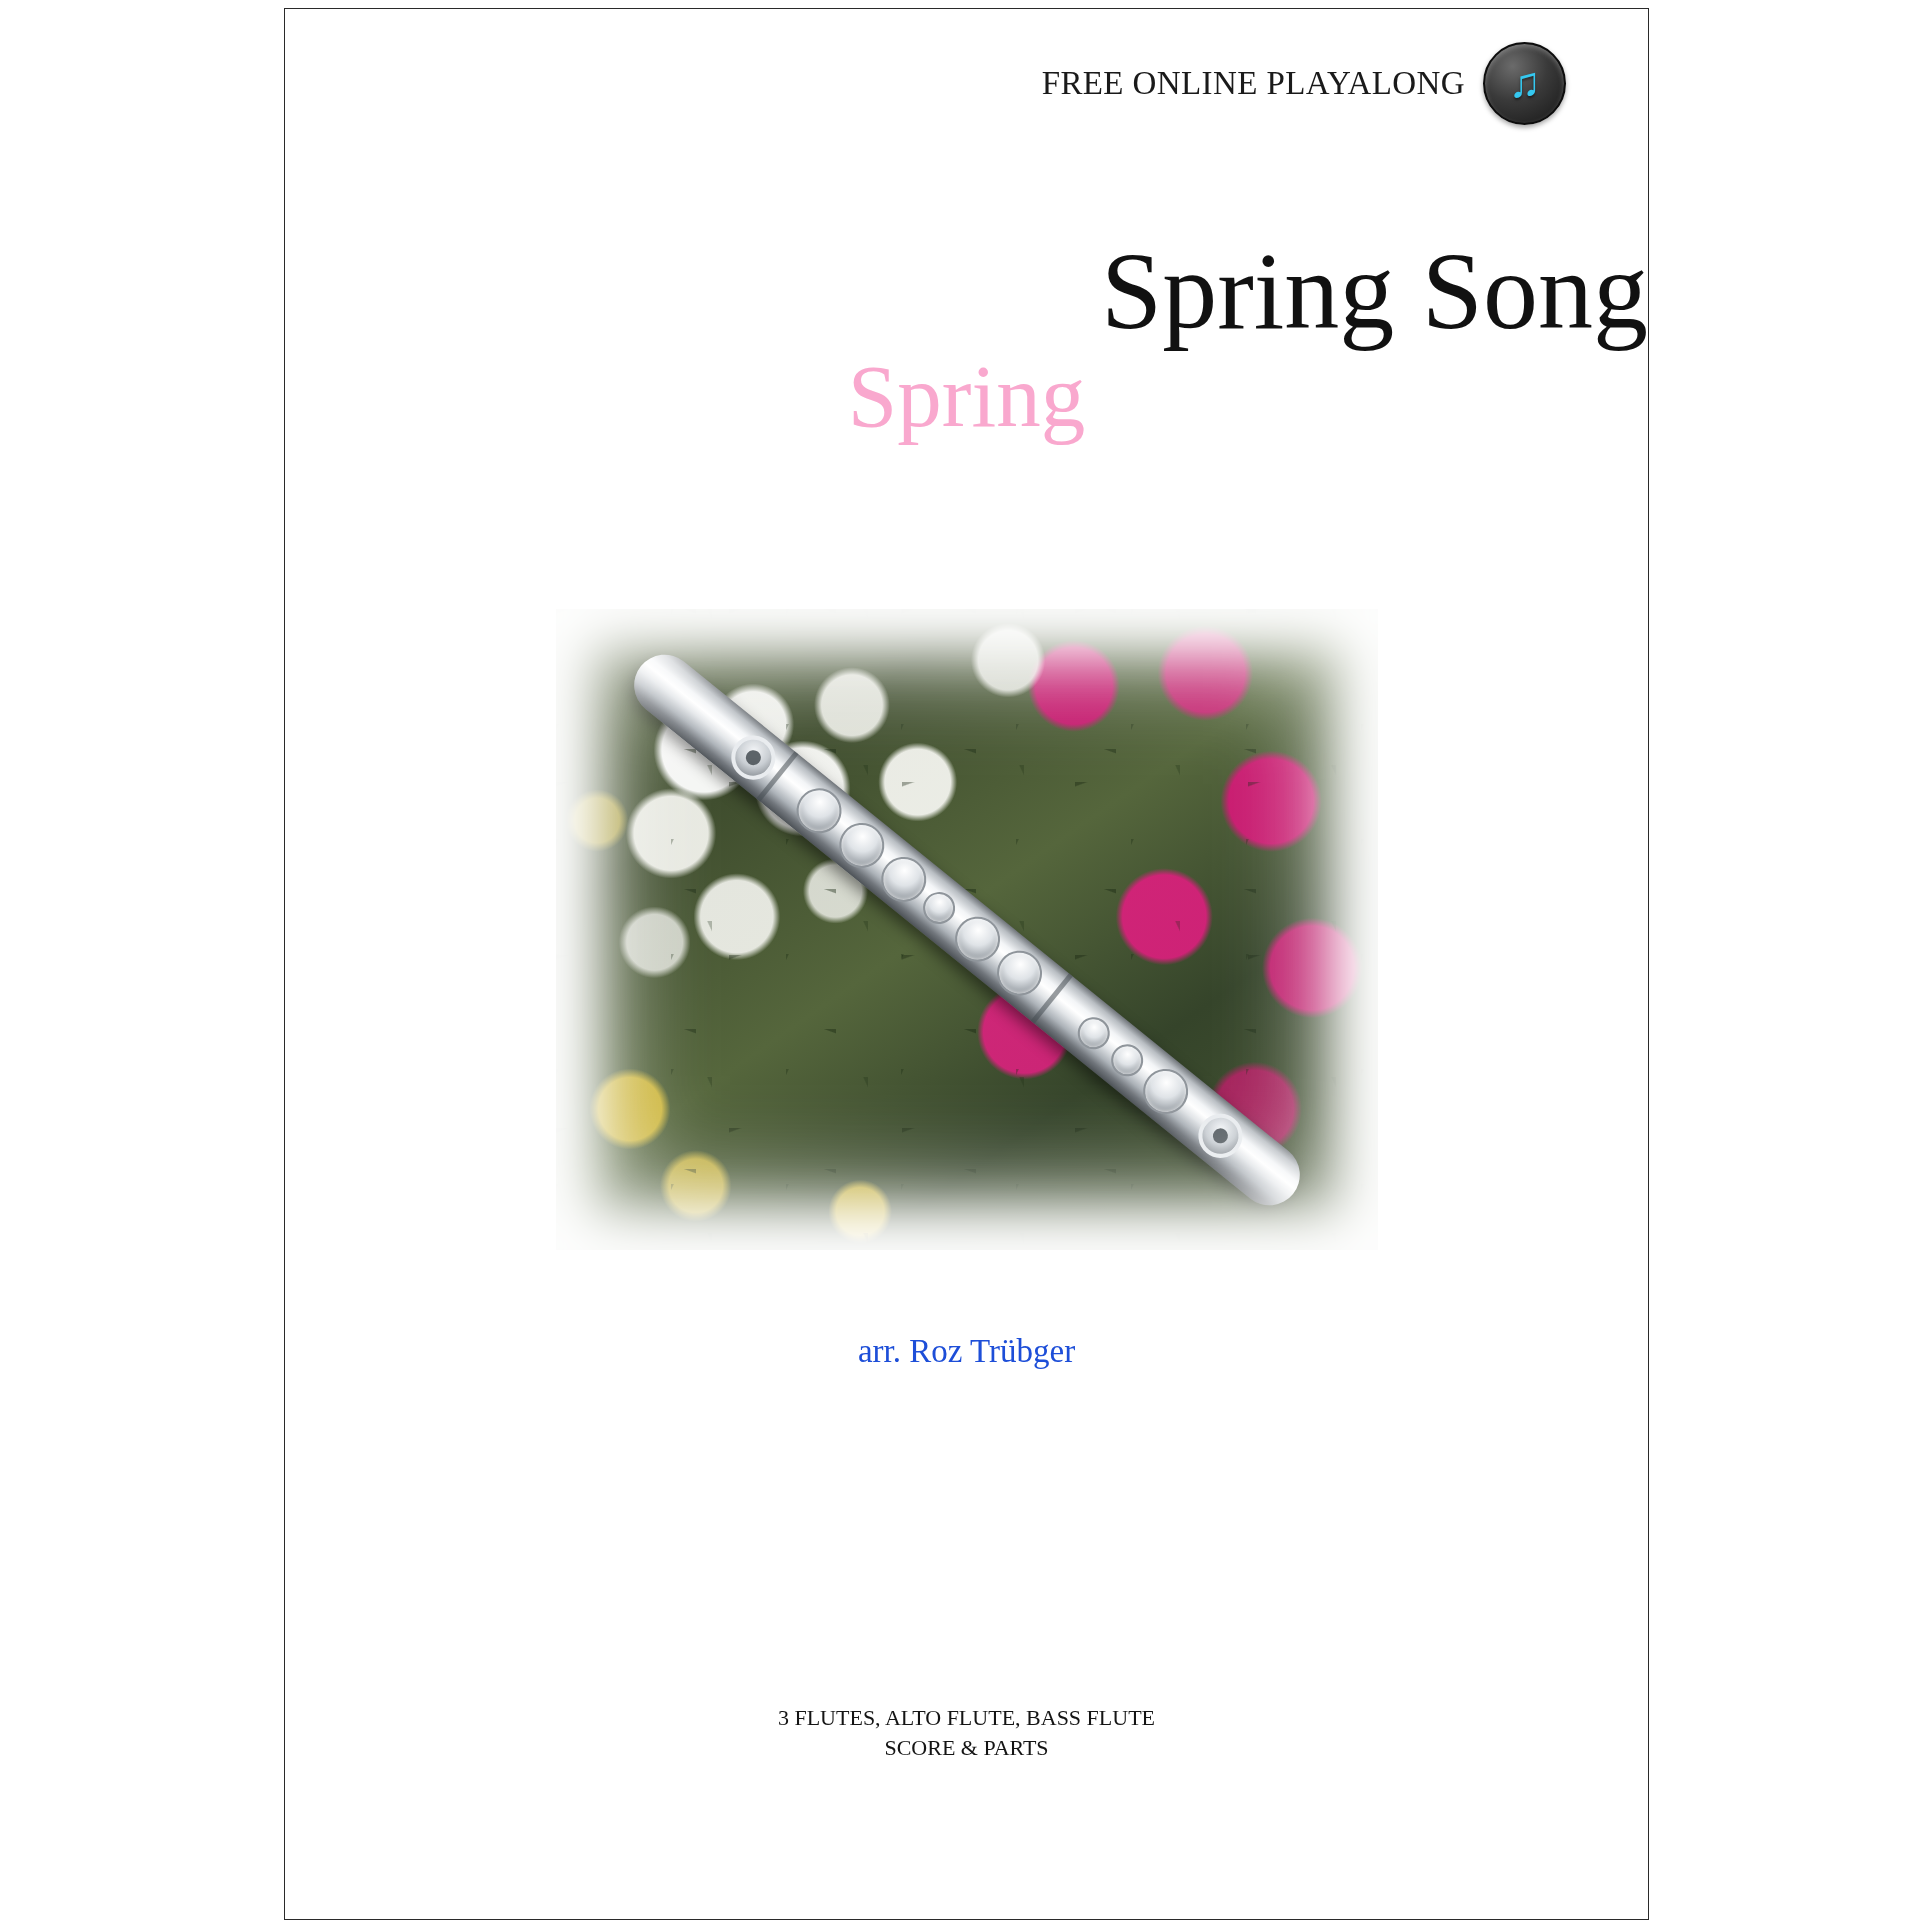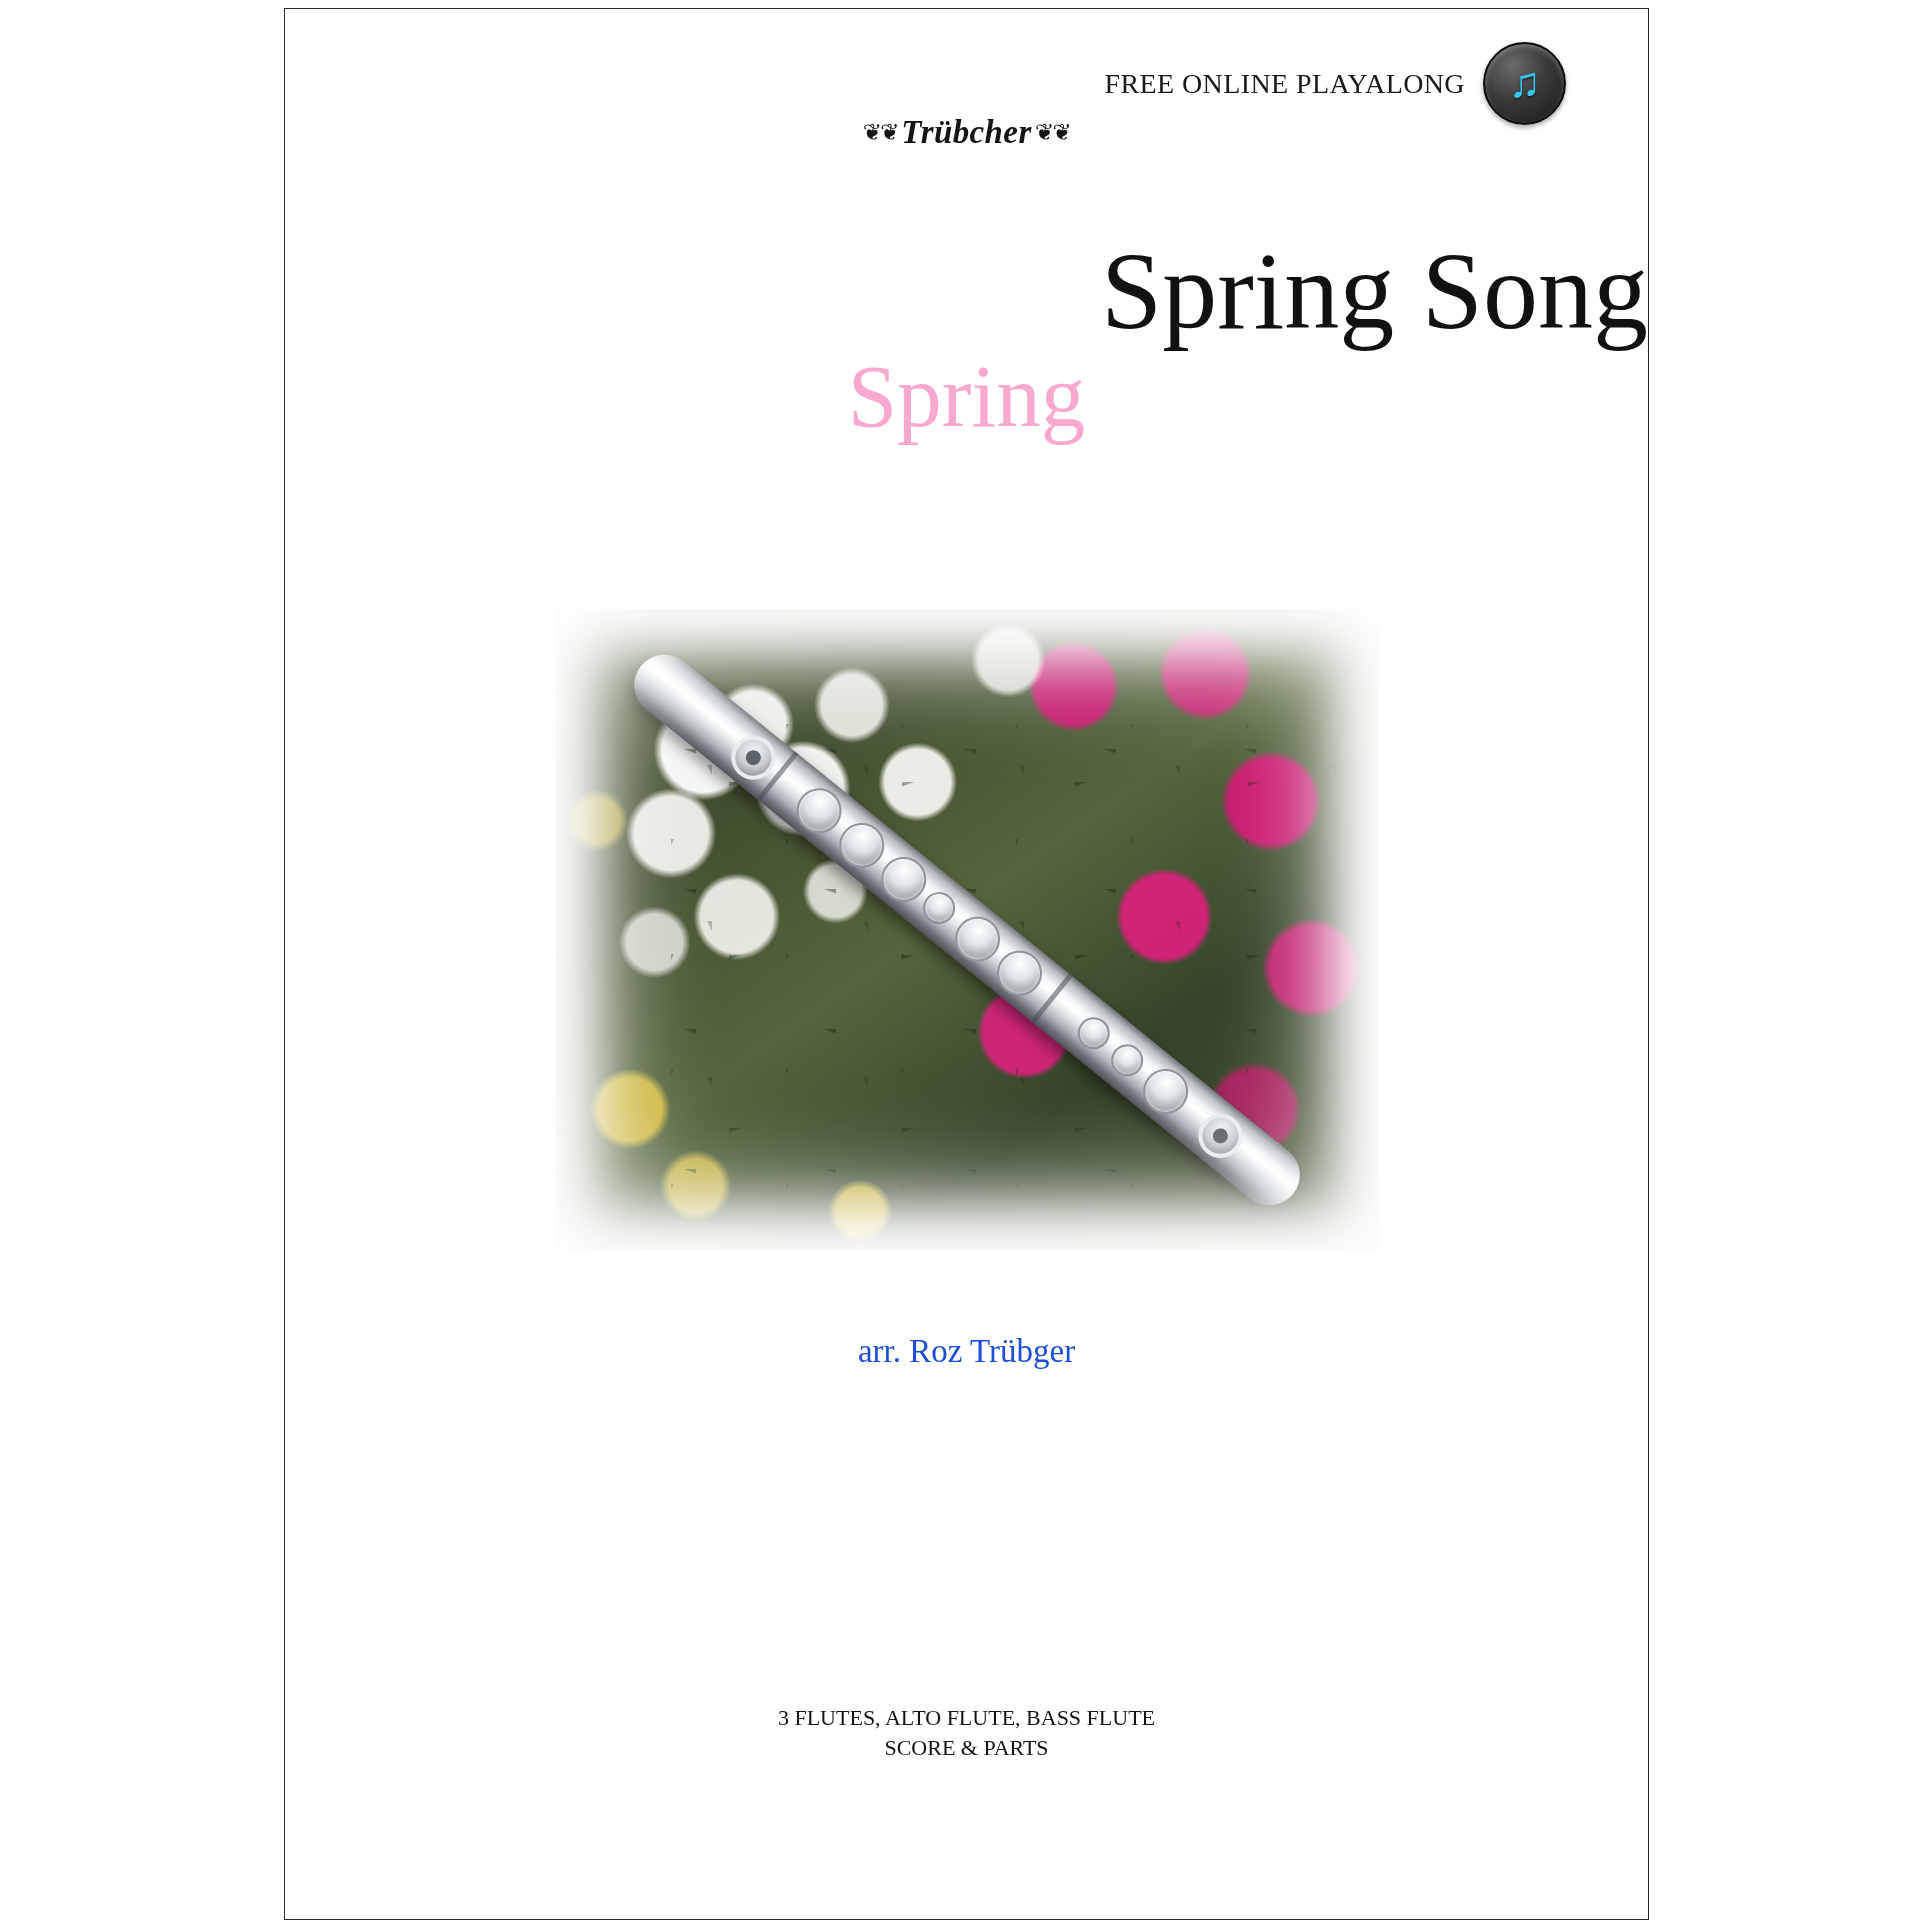--- a/index.html
+++ b/index.html
@@ -38,21 +38,21 @@
   .playalong-row {
     position: absolute;
     right: 82px;
     top: 33px;
     display: flex;
     align-items: center;
     gap: 18px;
   }
   .playalong-text {
     font-family: "Liberation Serif", serif;
-    font-size: 28px;
+    font-size: 33px;
     letter-spacing: 0.4px;
     color: #1a1a1a;
     white-space: nowrap;
   }
   .playalong-badge {
     width: 79px;
     height: 79px;
     border-radius: 50%;
     background: radial-gradient(circle at 35% 28%, #6b6b6b 0%, #3a3a3a 45%, #161616 100%);
     border: 2.5px solid #0d0d0d;
@@ -280,23 +280,20 @@
 <div class="page-canvas">
   <div class="cover-sheet">
 
     <div class="playalong-row">
       <div class="playalong-text">FREE  ONLINE PLAYALONG</div>
       <div class="playalong-badge">
         <span class="note">♫</span>
       </div>
     </div>
 
-    <div class="publisher">
-      <span class="orn">❦❦</span><span class="pname">Trübcher</span><span class="orn">❦❦</span>
-    </div>
 
     <div class="title-main">Spring Song</div>
 
     <div class="title-composer">Spring</div>
 
     <div class="cover-image-wrap">
       <div class="cover-image">
         <div class="img-bg"></div>
         <div class="img-foliage"></div>
         <div class="flute">

